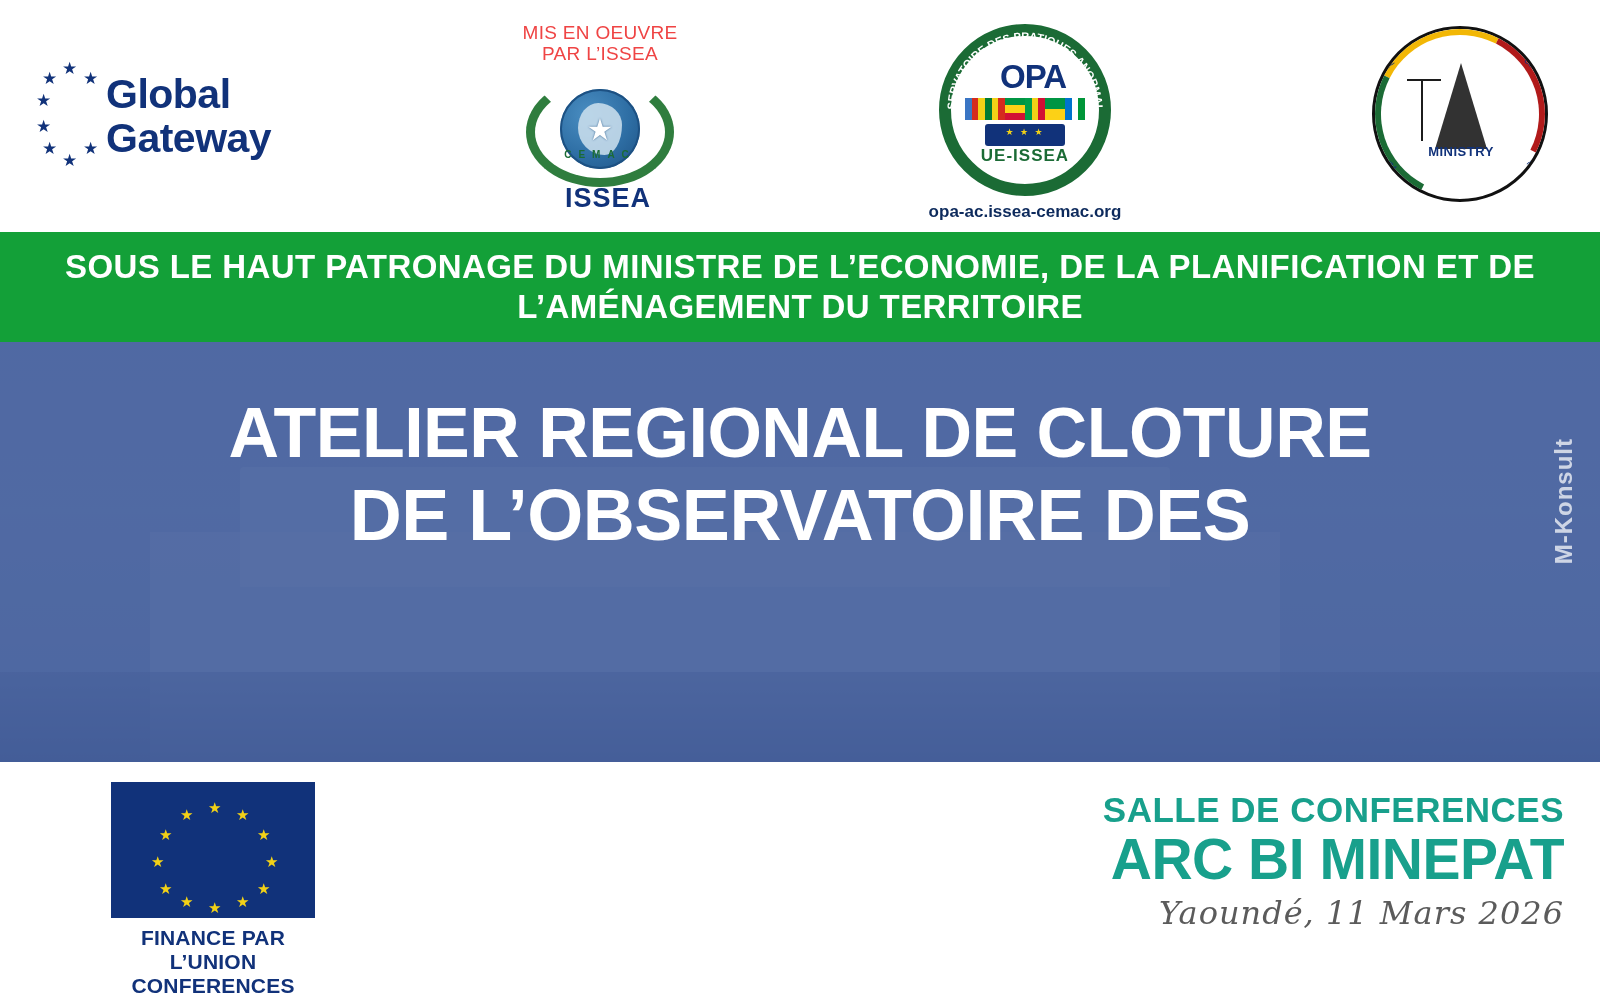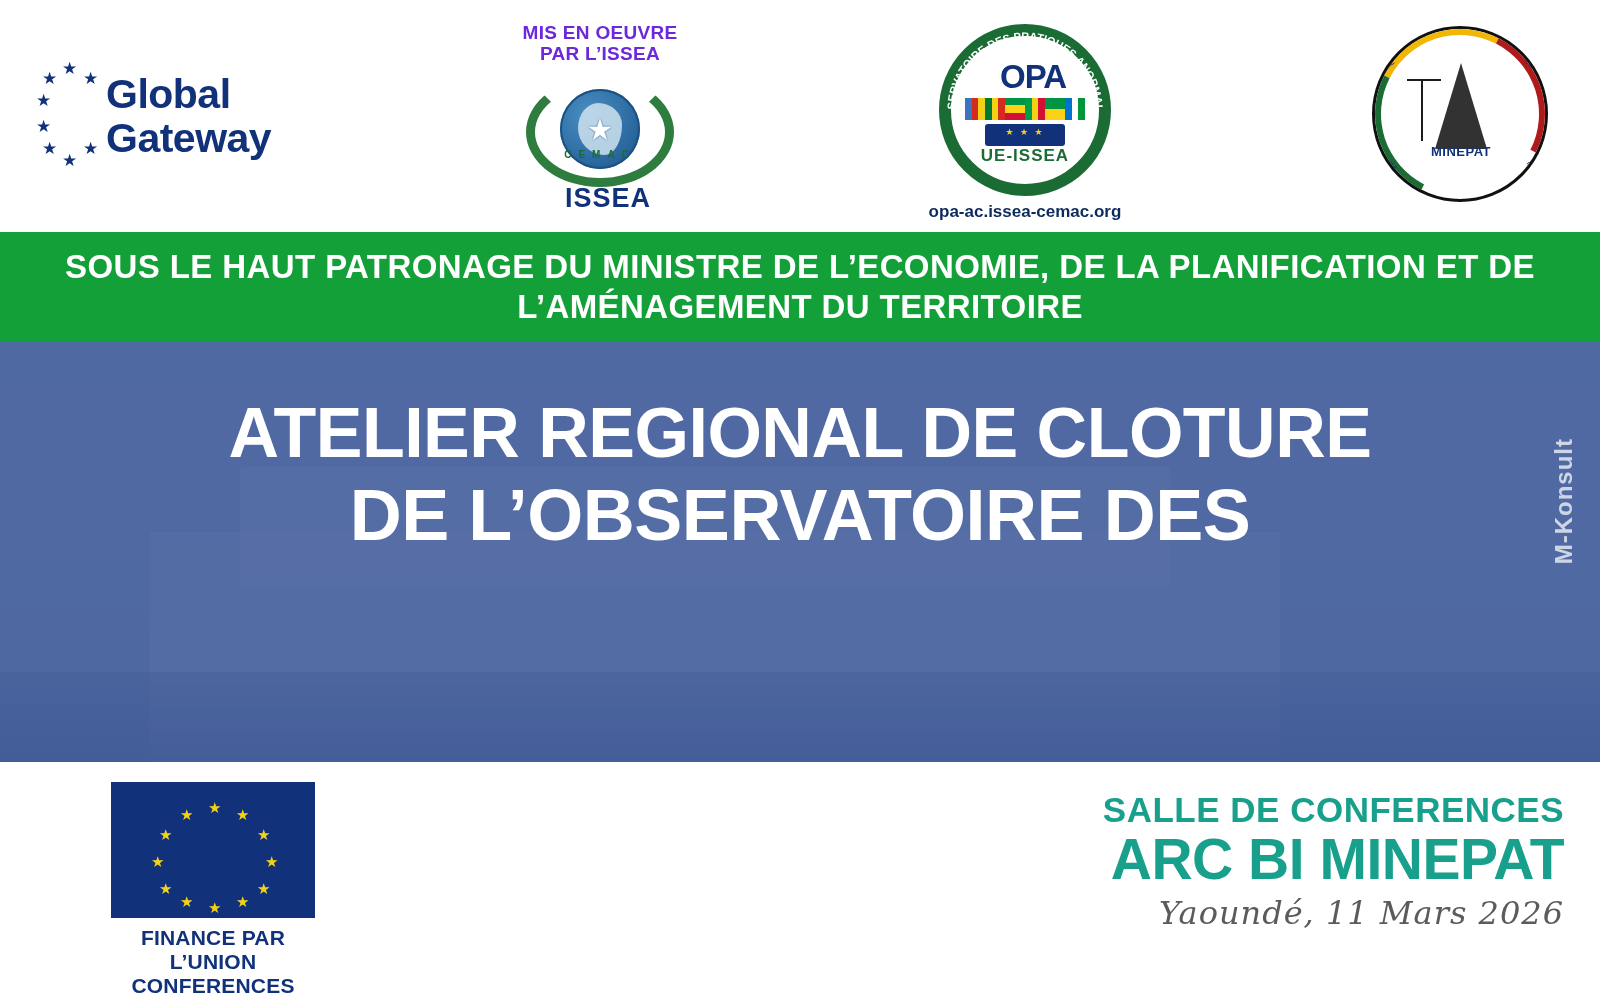--- a/index.html
+++ b/index.html
@@ -52,22 +52,22 @@
   }
 
   
   .issea-block {
     position: absolute;
     left: 500px; top: 22px;
     width: 200px;
     text-align: center;
   }
   .issea-caption {
-    color: #6d28d9;
-    font-weight: bold;
+    color: #ef4444;
+    font-weight: normal;
     font-size: 19px;
     line-height: 1.12;
     letter-spacing: 0.3px;
   }
   .cemac-emblem {
     position: relative;
     width: 148px; height: 150px;
     margin: 4px auto 0 auto;
   }
   .cemac-globe {
@@ -516,21 +516,21 @@
             <textPath href="#mnLeft" startOffset="50%" text-anchor="middle">MINISTERE DE LA PLANIFICATION ET DE L'AMENAGEMENT DU TERRITOIRE</textPath>
           </text>
           <text font-size="6.5" font-weight="bold" fill="#11327a" font-family="Liberation Sans, sans-serif">
             <textPath href="#mnRight" startOffset="50%" text-anchor="middle">MINISTRY OF ECONOMY, PLANNING AND REGIONAL DEVELOPMENT</textPath>
           </text>
         </svg>
       </div>
       <div class="minepat-inner">
         <div class="minepat-tower"></div>
         <div class="minepat-crane"></div>
-        <div class="minepat-name">MINEPAT</div>
+        <div class="minepat-name">MINISTRY</div>
       </div>
     </div>
   </div>
 </div>
 
 <div class="green-band">
   <div class="txt">SOUS LE HAUT PATRONAGE DU MINISTRE DE L’ECONOMIE, DE LA PLANIFICATION ET DE L’AMÉNAGEMENT DU TERRITOIRE</div>
 </div>
 
 <div class="hero">

